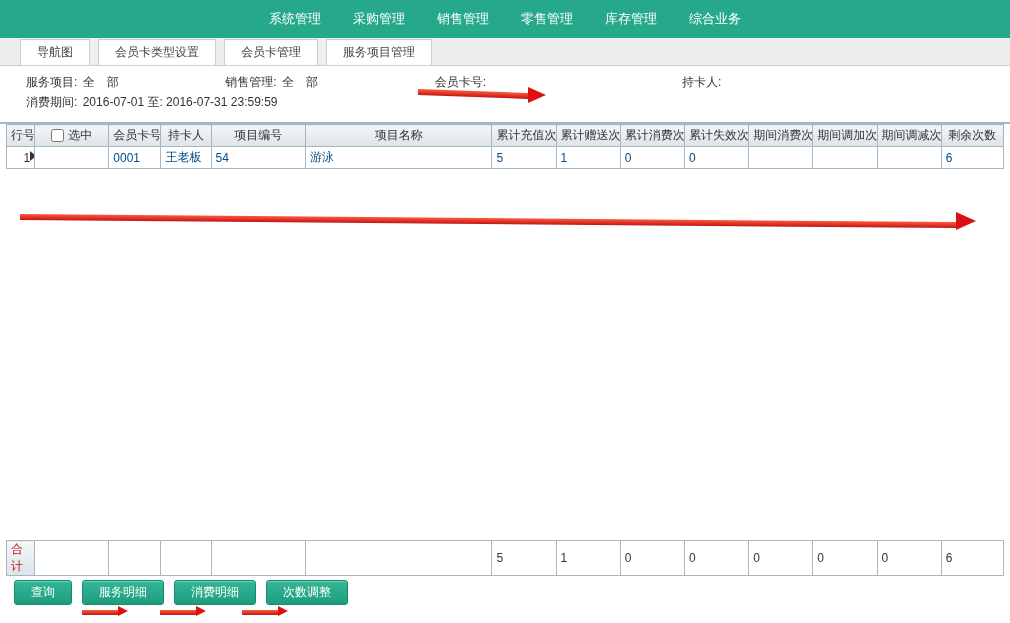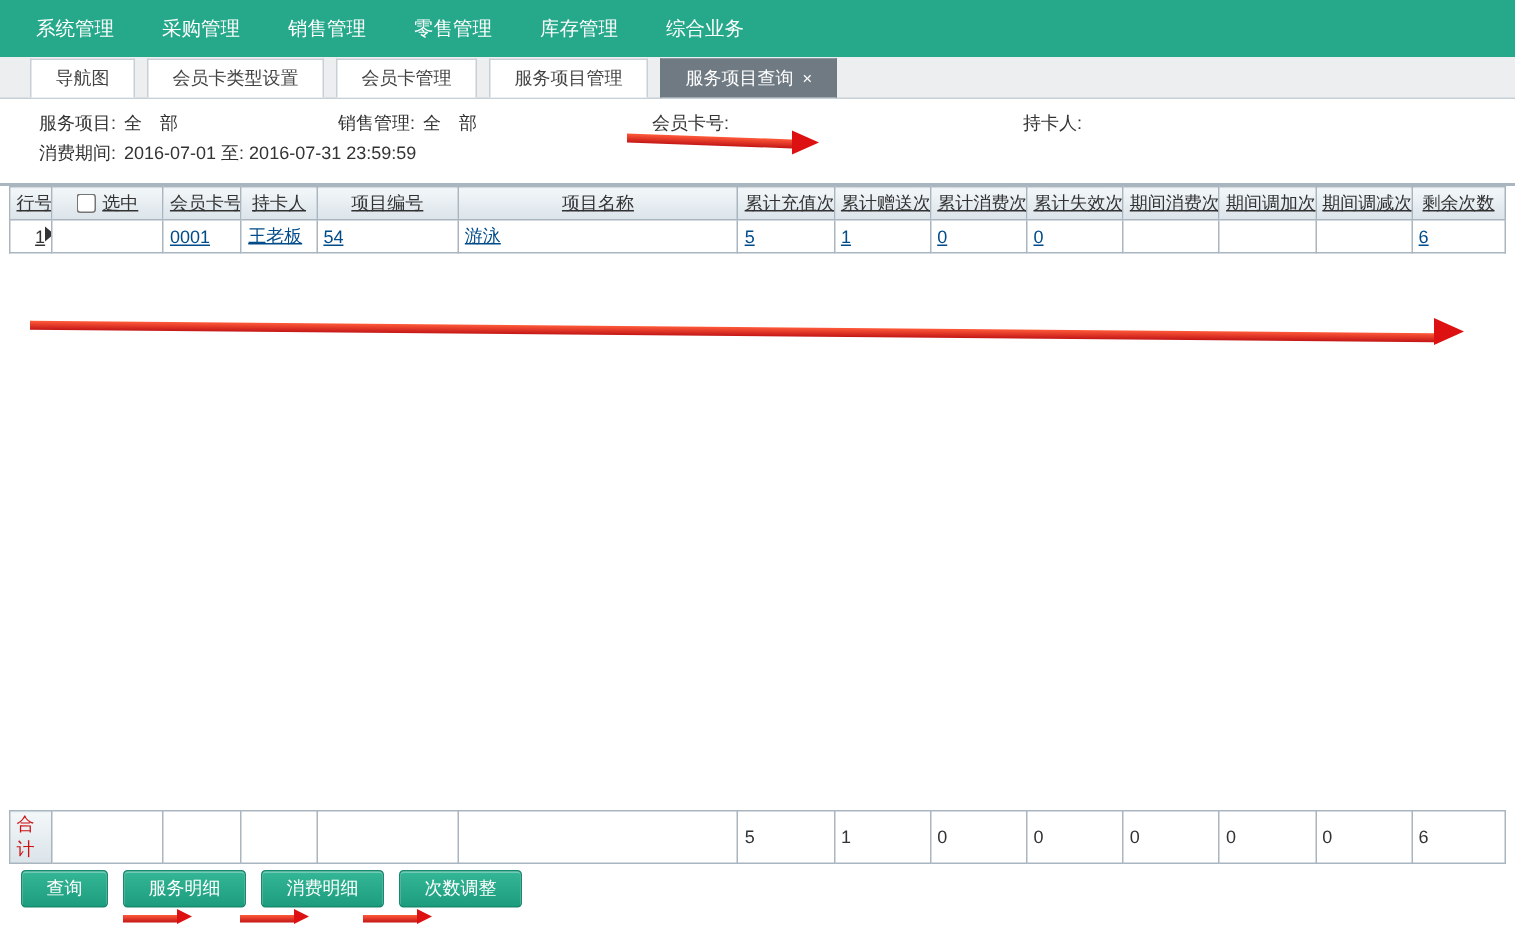--- a/index.html
+++ b/index.html
@@ -14,20 +14,21 @@
     position: relative;
   }
   
   .topbar {
     background: #26a98b;
     height: 38px;
     display: flex;
     align-items: center;
     padding: 0 8px;
     color: #fff;
+    justify-content: center;
   }
   .topbar .item {
     padding: 0 16px;
     height: 38px;
     line-height: 38px;
     font-size: 13px;
     cursor: pointer;
   }
   .topbar .item.active {
     background: #1e9078;
@@ -85,21 +86,20 @@
   }
   table.grid th, table.grid td {
     border: 1px solid #a9b6bf;
     height: 22px;
     padding: 0 4px;
     overflow: hidden;
     white-space: nowrap;
     text-align: left;
     font-weight: normal;
     font-size: 12px;
-    text-decoration: underline;
   }
   table.grid th {
     background: linear-gradient(#f3f7f9,#dbe4ea);
     text-align: center;
     color: #333;
   }
   table.grid td {
     color: #004b8a;
     background: #fff;
   }
@@ -220,23 +220,20 @@
   <div class="item">零售管理</div>
   <div class="item">库存管理</div>
   <div class="item">综合业务</div>
 </div>
 
 <div class="tabsrow">
   <div class="tab"><span>导航图</span></div>
   <div class="tab"><span>会员卡类型设置</span></div>
   <div class="tab"><span>会员卡管理</span></div>
   <div class="tab"><span>服务项目管理</span></div>
-  <div class="tab active">
-    <span>服务项目查询</span><span class="close">×</span>
-  </div>
 </div>
 
 <div class="filter">
   <div class="row">
     <span class="grp" style="width:196px">
       <span class="lbl">服务项目:</span>
       <span class="val">全　部</span>
     </span>
     <span class="grp" style="width:206px">
       <span class="lbl">销售管理:</span>

